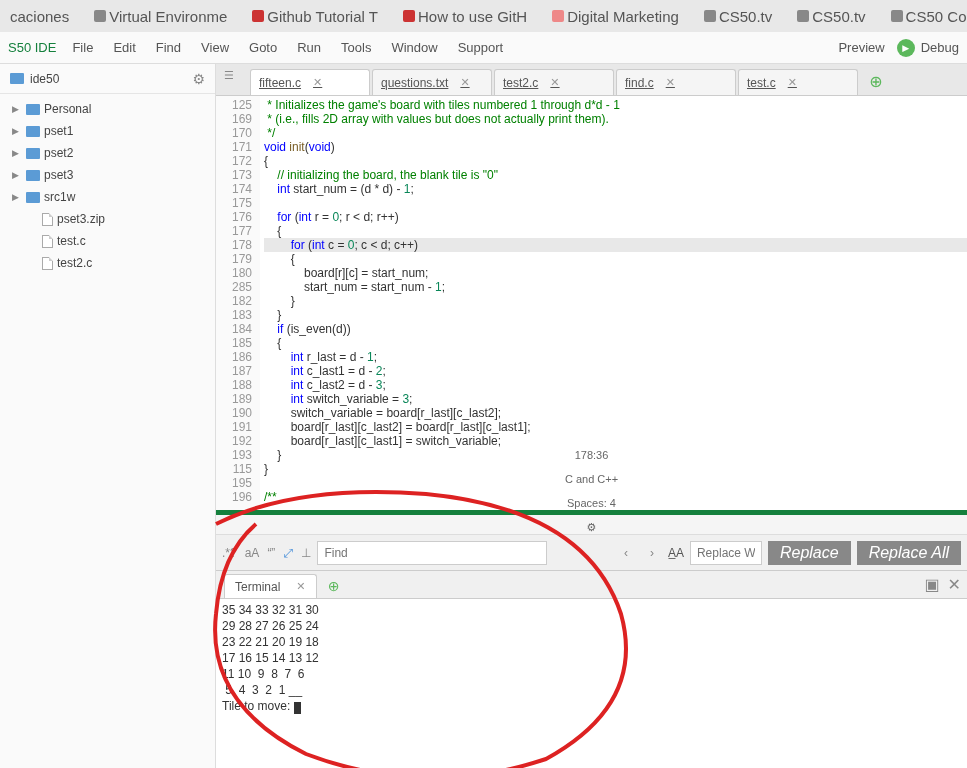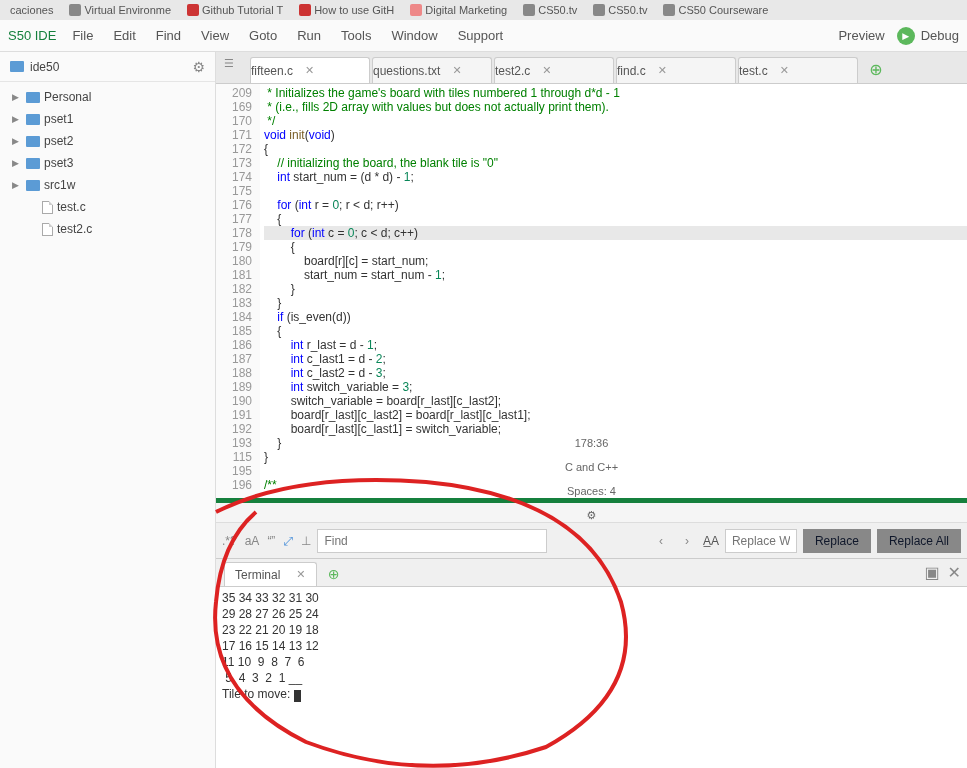--- a/index.html
+++ b/index.html
@@ -1,19 +1,19 @@
 <!DOCTYPE html>
 <html><head>
   <meta charset="utf-8">
   <style>
     * { margin: 0; padding: 0; box-sizing: border-box; font-family: Arial, Helvetica, sans-serif; }
     body { width: 967px; height: 768px; background: #fff; overflow: hidden; position: relative; }
     
     
-    .browser-tabs { height: 20px; background: #e8e8e8; display: flex; align-items: center; gap: 4px; font-size: 11px; color: #555; padding: 0 4px; overflow: hidden; }
+    .browser-tabs { height: 32px; background: #e8e8e8; display: flex; align-items: center; gap: 13px; font-size: 15px; color: #555; padding: 0 4px; overflow: hidden; }
     .btab { display: flex; align-items: center; gap: 3px; padding: 0 6px; white-space: nowrap; }
     .fav { width: 12px; height: 12px; background: #888; border-radius: 2px; display: inline-block; }
     .fav.red { background: #c33; }
     .fav.orange { background: #e88; }
     
     
     .menubar { height: 32px; background: #fafafa; border-bottom: 1px solid #ddd; display: flex; align-items: center; padding: 0 8px; font-size: 13px; color: #555; }
     .app-title { font-weight: 400; color: #15803d; margin-right: 16px; }
     .menu-item { margin-right: 20px; cursor: pointer; }
     .menu-right { margin-left: auto; display: flex; align-items: center; gap: 12px; }
@@ -35,21 +35,21 @@
     .folder-ic { width: 14px; height: 11px; background: #5b9bd5; border-radius: 1px; display: inline-block; }
     .file-ic { width: 11px; height: 13px; border: 1px solid #aaa; background: #fff; display: inline-block; position: relative; }
     .file-ic::after { content: ''; position: absolute; top: -1px; right: -1px; border-top: 4px solid #fafafa; border-left: 4px solid #ccc; }
     
     
     .editor-region { flex: 1; display: flex; flex-direction: column; background: #fff; position: relative; }
     
     
     .tab-bar { height: 32px; background: #e8e8e8; display: flex; align-items: flex-end; padding-left: 8px; gap: 2px; border-bottom: 1px solid #ccc; }
     .tab-icon-left { width: 20px; height: 20px; color: #888; font-size: 11px; margin-bottom: 6px; margin-right: 4px; }
-    .tab { height: 26px; background: #f5f5f5; border: 1px solid #ccc; border-bottom: none; border-radius: 3px 3px 0 0; display: flex; align-items: center; padding: 0 0; font-size: 12px; color: #555; gap: 12px; min-width: 120px; }
+    .tab { height: 26px; background: #f5f5f5; border: 1px solid #ccc; border-bottom: none; border-radius: 3px 3px 0 0; display: flex; align-items: center; padding: 0 8px; font-size: 12px; color: #555; gap: 12px; min-width: 120px; text-decoration: underline; }
     .tab.active { background: #fff; }
     .tab-close { color: #999; font-size: 11px; }
     .tab-plus { width: 20px; height: 20px; color: #5cb85c; font-size: 16px; margin-bottom: 4px; margin-left: 6px; display: flex; align-items: center; justify-content: center; }
     
     
     .code-editor { flex: 1; display: flex; font-family: 'Courier New', monospace; font-size: 12px; overflow: hidden; line-height: 14px; position: relative; }
     .gutter { width: 44px; text-align: right; padding-right: 8px; color: #999; background: #fafafa; padding-top: 2px; }
     .gutter div { height: 14px; }
     .code { flex: 1; padding-top: 2px; padding-left: 4px; white-space: pre; color: #333; }
     .code div { height: 14px; }
@@ -64,21 +64,21 @@
     
     
     .find-bar { height: 36px; background: #f0f0f0; border-top: 1px solid #ddd; display: flex; align-items: center; padding: 0 6px; gap: 6px; font-size: 12px; }
     .find-opts { display: flex; gap: 8px; color: #888; }
     .find-opt { cursor: pointer; font-weight: 500; }
     .find-opt.blue { color: #4a90d9; }
     .find-input { width: 230px; height: 24px; border: 1px solid #ccc; padding: 0 6px; font-size: 12px; color: #999; }
     .nav-btn { width: 20px; height: 20px; color: #888; display: flex; align-items: center; justify-content: center; cursor: pointer; }
     .aA-btn { color: #555; font-weight: 500; }
     .repl-input { width: 72px; height: 24px; border: 1px solid #ccc; padding: 0 6px; font-size: 12px; color: #999; }
-    .repl-btn { height: 24px; padding: 0 12px; background: #888; color: #0f172a; border: none; font-size: 12px; cursor: pointer; }
+    .repl-btn { height: 24px; padding: 0 12px; background: #888; color: #ffffff; border: none; font-size: 16px; cursor: pointer; font-style: italic; }
     
     
     .term-panel { height: 210px; background: #fff; border-top: 1px solid #ccc; display: flex; flex-direction: column; }
     .term-tabs { height: 28px; display: flex; align-items: flex-end; background: #f0f0f0; padding-left: 8px; gap: 4px; border-bottom: 1px solid #ccc; }
     .term-tab { height: 24px; background: #fff; border: 1px solid #ccc; border-bottom: none; border-radius: 3px 3px 0 0; display: flex; align-items: center; padding: 0 10px; font-size: 12px; gap: 16px; color:#555;}
     .term-plus { width: 18px; height: 18px; border-radius: 50%; color: #5cb85c; font-size: 14px; display: flex; align-items: center; justify-content: center; margin-bottom: 3px; margin-left: 4px; }
     .term-right { margin-left: auto; display: flex; gap: 8px; margin-bottom: 4px; padding-right: 6px; color: #888; }
     .term-body { flex: 1; padding: 4px 6px; font-family: 'Courier New', monospace; font-size: 12px; color: #333; white-space: pre; line-height: 15px; }
     .cursor-block { display: inline-block; width: 7px; height: 12px; background: #333; vertical-align: text-bottom; }
     
@@ -174,20 +174,25 @@
           <span>pset3</span>
         </div>
         <div class="tree-item">
           <span class="caret">▶</span>
           <span class="folder-ic"></span>
           <span>src1w</span>
         </div>
         <div class="tree-item nested">
           <span class="caret"></span>
           <span class="file-ic"></span>
+          <span>pset3.zip</span>
+        </div>
+        <div class="tree-item nested">
+          <span class="caret"></span>
+          <span class="file-ic"></span>
           <span>test.c</span>
         </div>
         <div class="tree-item nested">
           <span class="caret"></span>
           <span class="file-ic"></span>
           <span>test2.c</span>
         </div>
       </div>
   </div>
 
@@ -215,34 +220,34 @@
           <div class="tab">
             <span>test.c</span>
             <span class="tab-close">✕</span>
           </div>
         </div>
       <span class="tab-plus">⊕</span>
     </div>
 
     <div class="code-editor">
       <div class="gutter" id="gutter">
-          <div>209</div>
+          <div>125</div>
           <div>169</div>
           <div>170</div>
           <div>171</div>
           <div>172</div>
           <div>173</div>
           <div>174</div>
           <div>175</div>
           <div>176</div>
           <div>177</div>
           <div>178</div>
           <div>179</div>
           <div>180</div>
-          <div>181</div>
+          <div>285</div>
           <div>182</div>
           <div>183</div>
           <div>184</div>
           <div>185</div>
           <div>186</div>
           <div>187</div>
           <div>188</div>
           <div>189</div>
           <div>190</div>
           <div>191</div>

